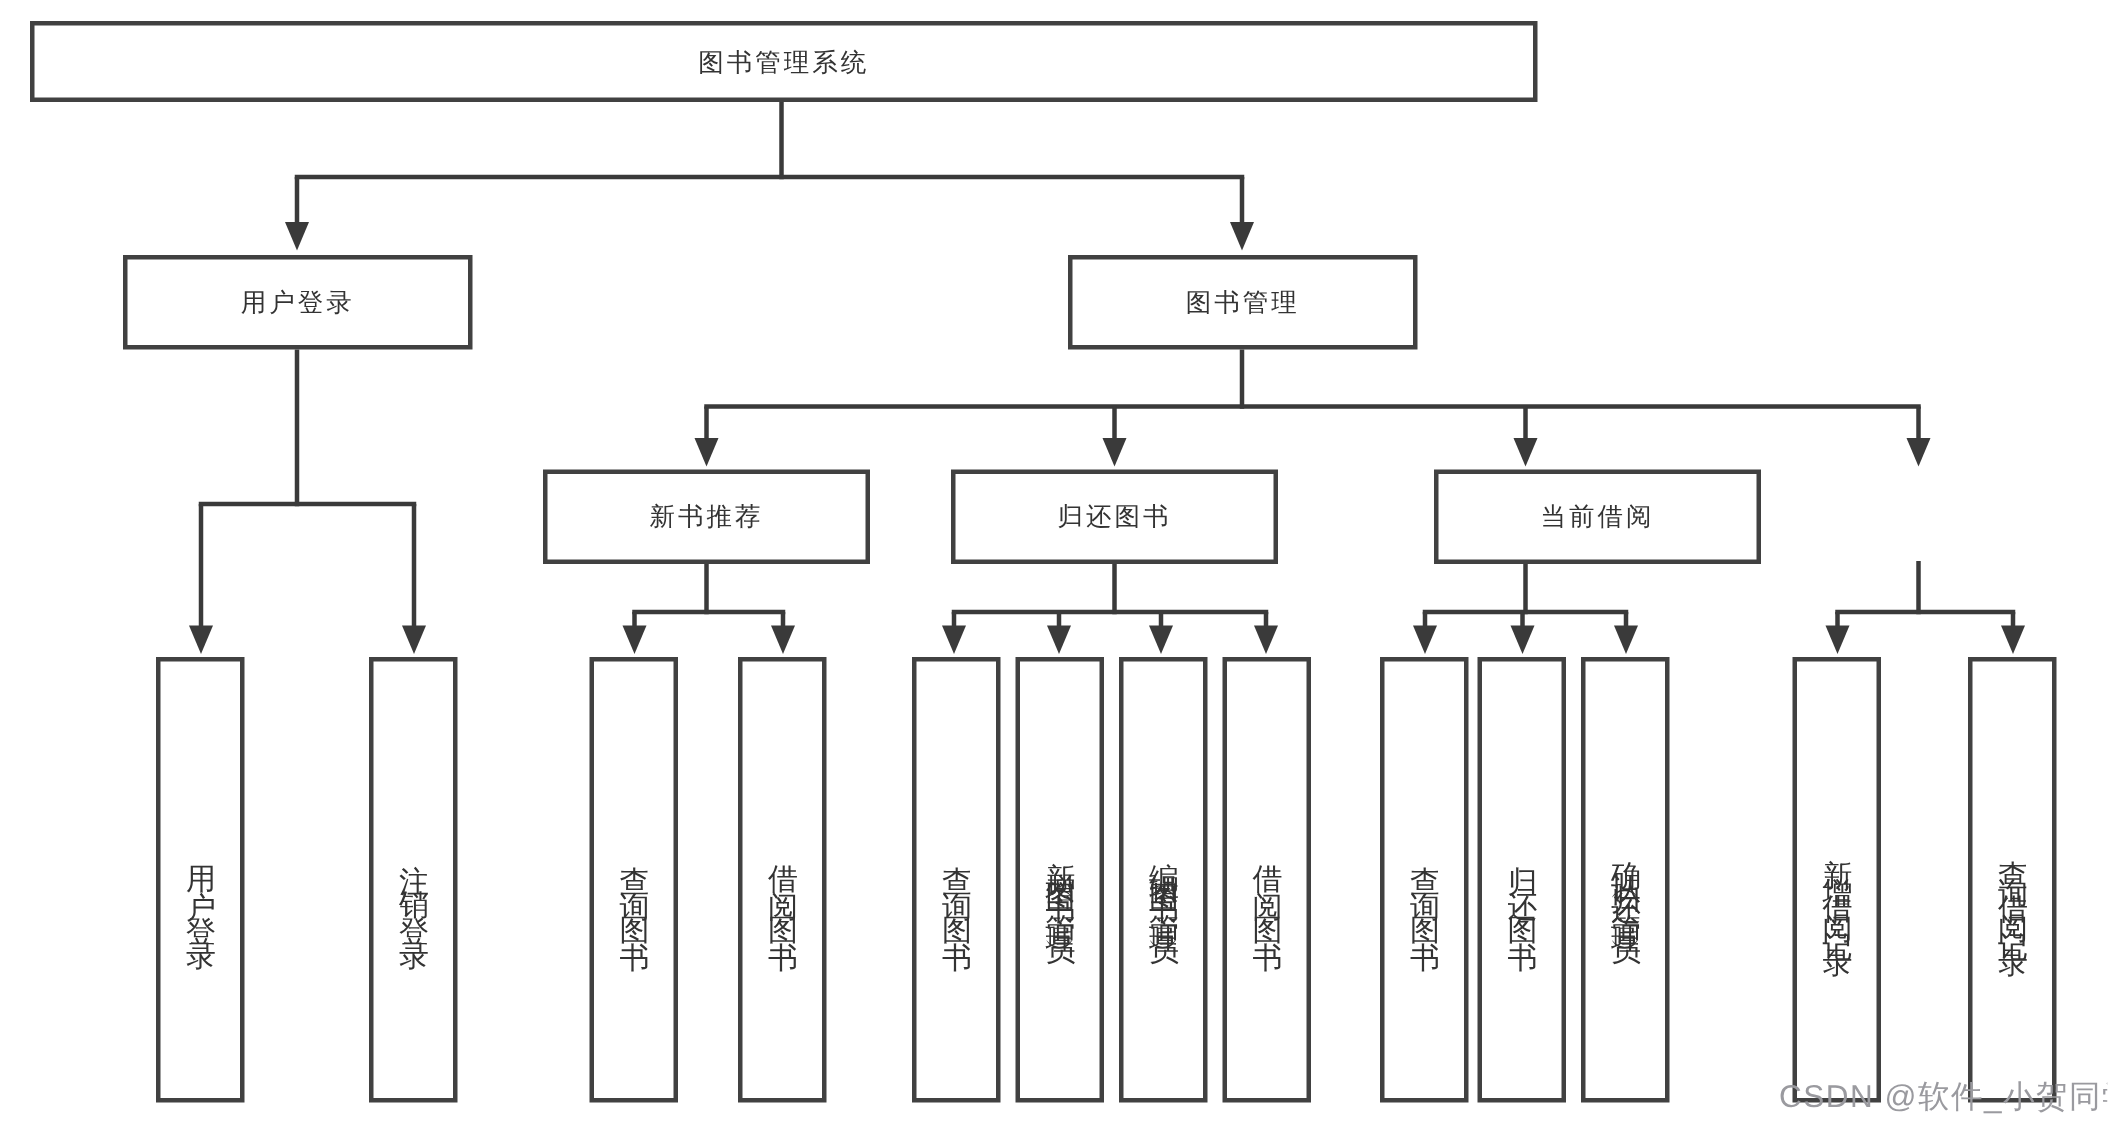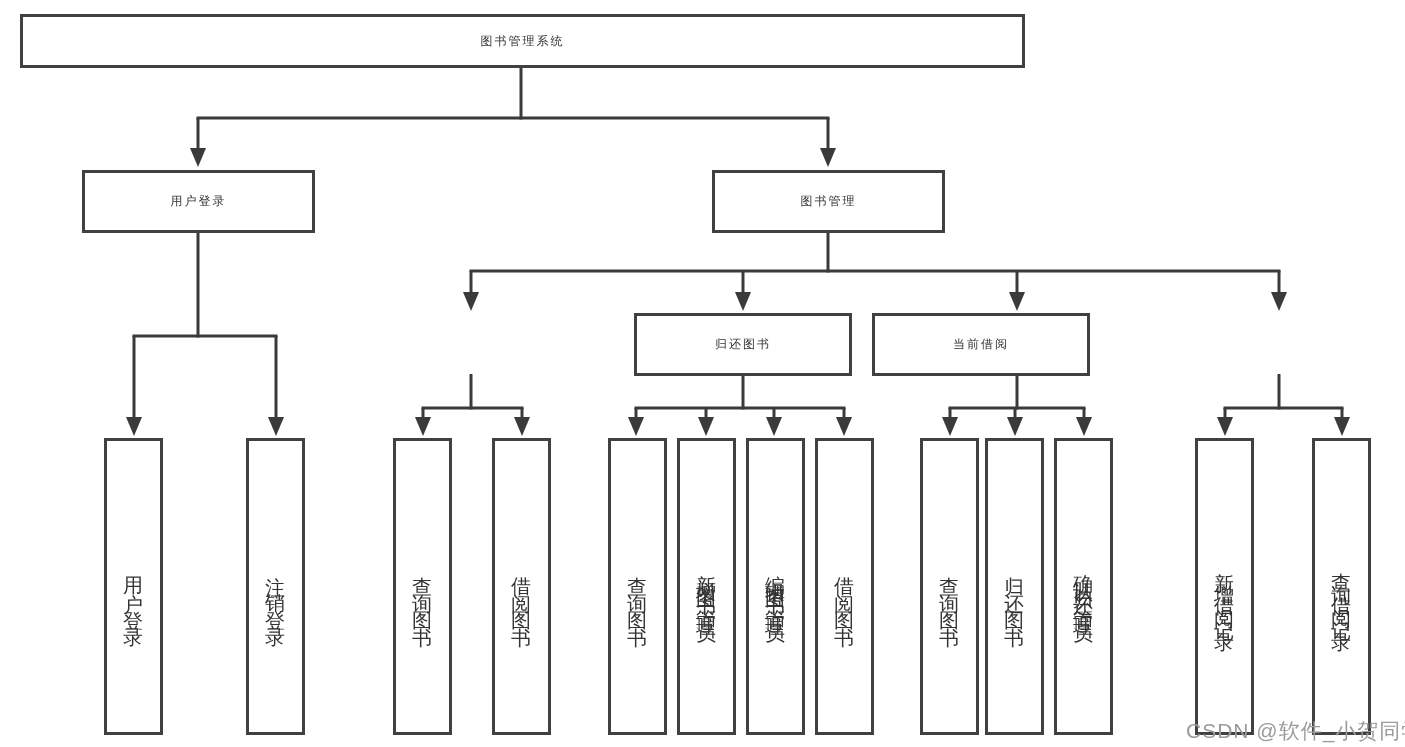--- a/index.html
+++ b/index.html
@@ -14,21 +14,21 @@
     position:absolute;
     box-sizing:border-box;
     border:3px solid #414141;
     background:#ffffff;
     display:flex;
     align-items:center;
     justify-content:center;
     color:#333333;
   }
   .hlabel{
-    font-size:12px;
+    font-size:17px;
     letter-spacing:2px;
     color:#333333;
     white-space:nowrap;
   }
   .root{left:20px;top:14px;width:1005px;height:54px;}
   .lvl2{top:170px;width:233px;height:63px;}
   .lvl3{top:313px;width:218px;height:63px;}
   .leaf{top:438px;width:59px;height:297px;}
   .leaf .v{
     writing-mode:vertical-rl;
@@ -131,24 +131,27 @@
     <span class="hlabel">图书管理系统</span>
   </div>
 
   <div class="box lvl2" style="left:82px;">
     <span class="hlabel">用户登录</span>
   </div>
   <div class="box lvl2" style="left:712px;">
     <span class="hlabel">图书管理</span>
   </div>
 
+  <div class="box lvl3" style="left:362px;">
+    <span class="hlabel">新书推荐</span>
+  </div>
   <div class="box lvl3" style="left:634px;">
     <span class="hlabel">归还图书</span>
   </div>
-  <div class="box lvl3" style="left:872px;">
+  <div class="box lvl3" style="left:956px;">
     <span class="hlabel">当前借阅</span>
   </div>
 
   <div class="box leaf" style="left:104px;">
     <span class="v" style="letter-spacing: 17px; margin-bottom: -17px;">用户登录</span>
   </div>
   <div class="box leaf" style="left:246px;">
     <span class="v" style="letter-spacing: 17px; margin-bottom: -17px;">注销登录</span>
   </div>
   <div class="box leaf" style="left:393px;">

